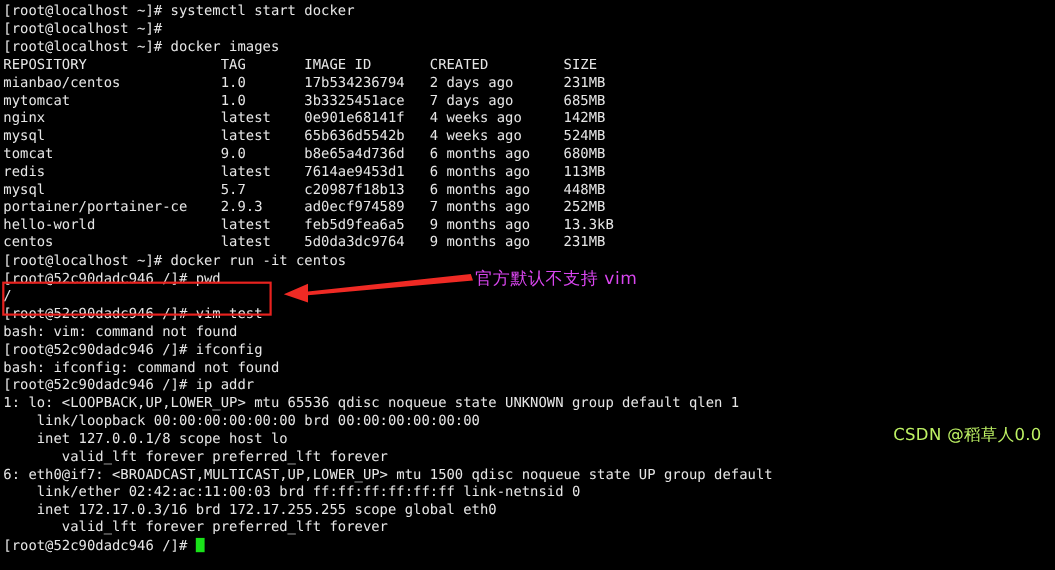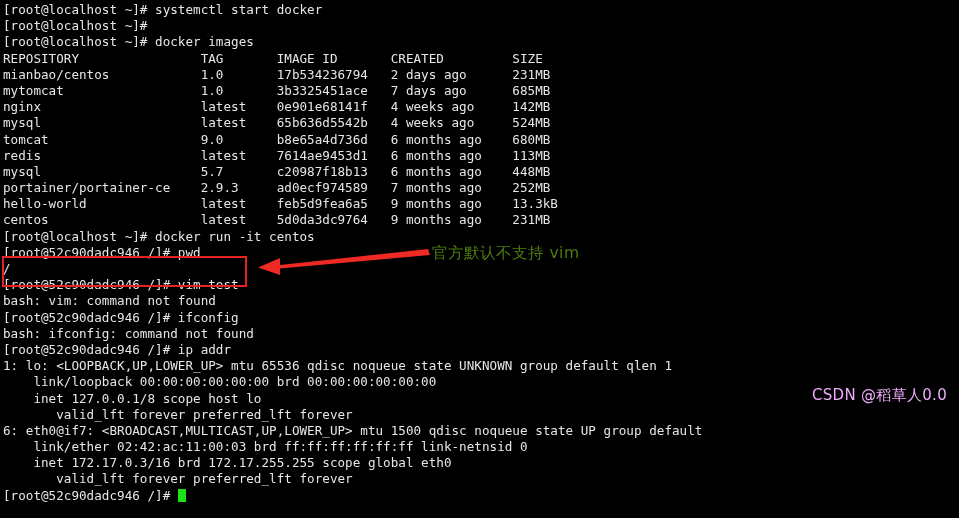--- a/index.html
+++ b/index.html
@@ -54,32 +54,32 @@
     left: 252px;
     top: 246px;
     width: 180px;
     height: 32px;
     pointer-events: none;
   }
   #annotation-text {
     position: absolute;
     left: 432px;
     top: 243px;
-    color: #4d7c0f;
+    color: #d946ef;
     font-family: "DejaVu Sans", "Liberation Sans", sans-serif;
     font-size: 15.5px;
     line-height: 20px;
     white-space: pre;
     letter-spacing: 0.5px;
   }
   #watermark {
     position: absolute;
     right: 12px;
     bottom: 10px;
-    color: #f0abfc;
+    color: #bef264;
     font-family: "DejaVu Sans", "Liberation Sans", sans-serif;
     font-size: 15px;
     white-space: pre;
     letter-spacing: 0.3px;
   }
   #cursor-block {
     display: inline-block;
     width: 8px;
     height: 13px;
     background: #19e219;

